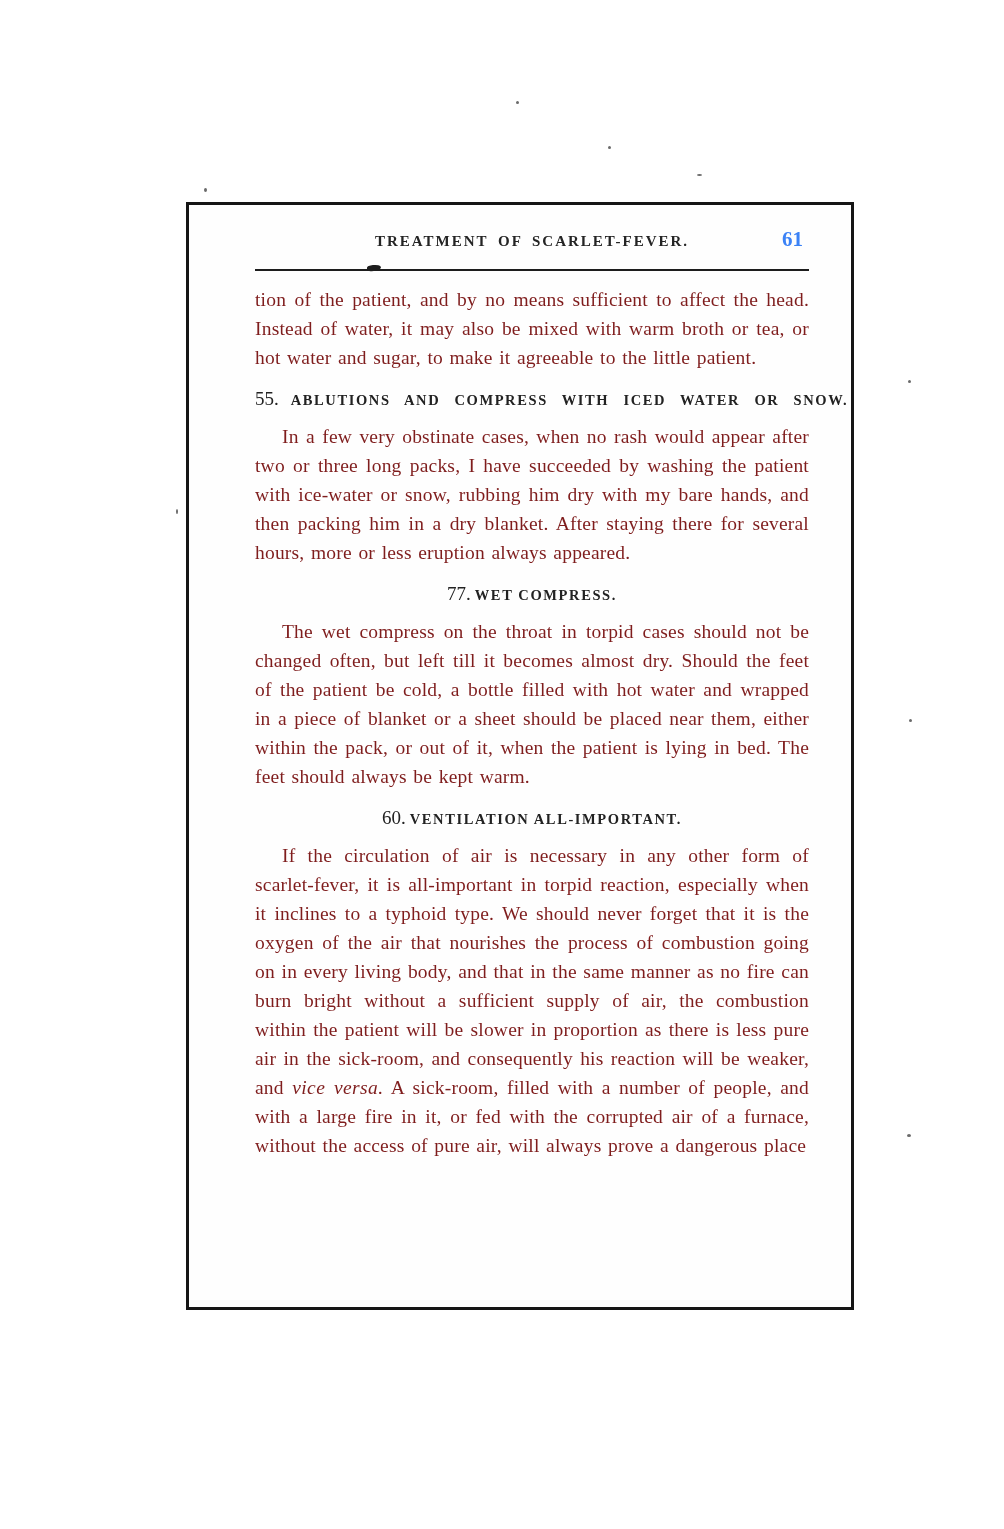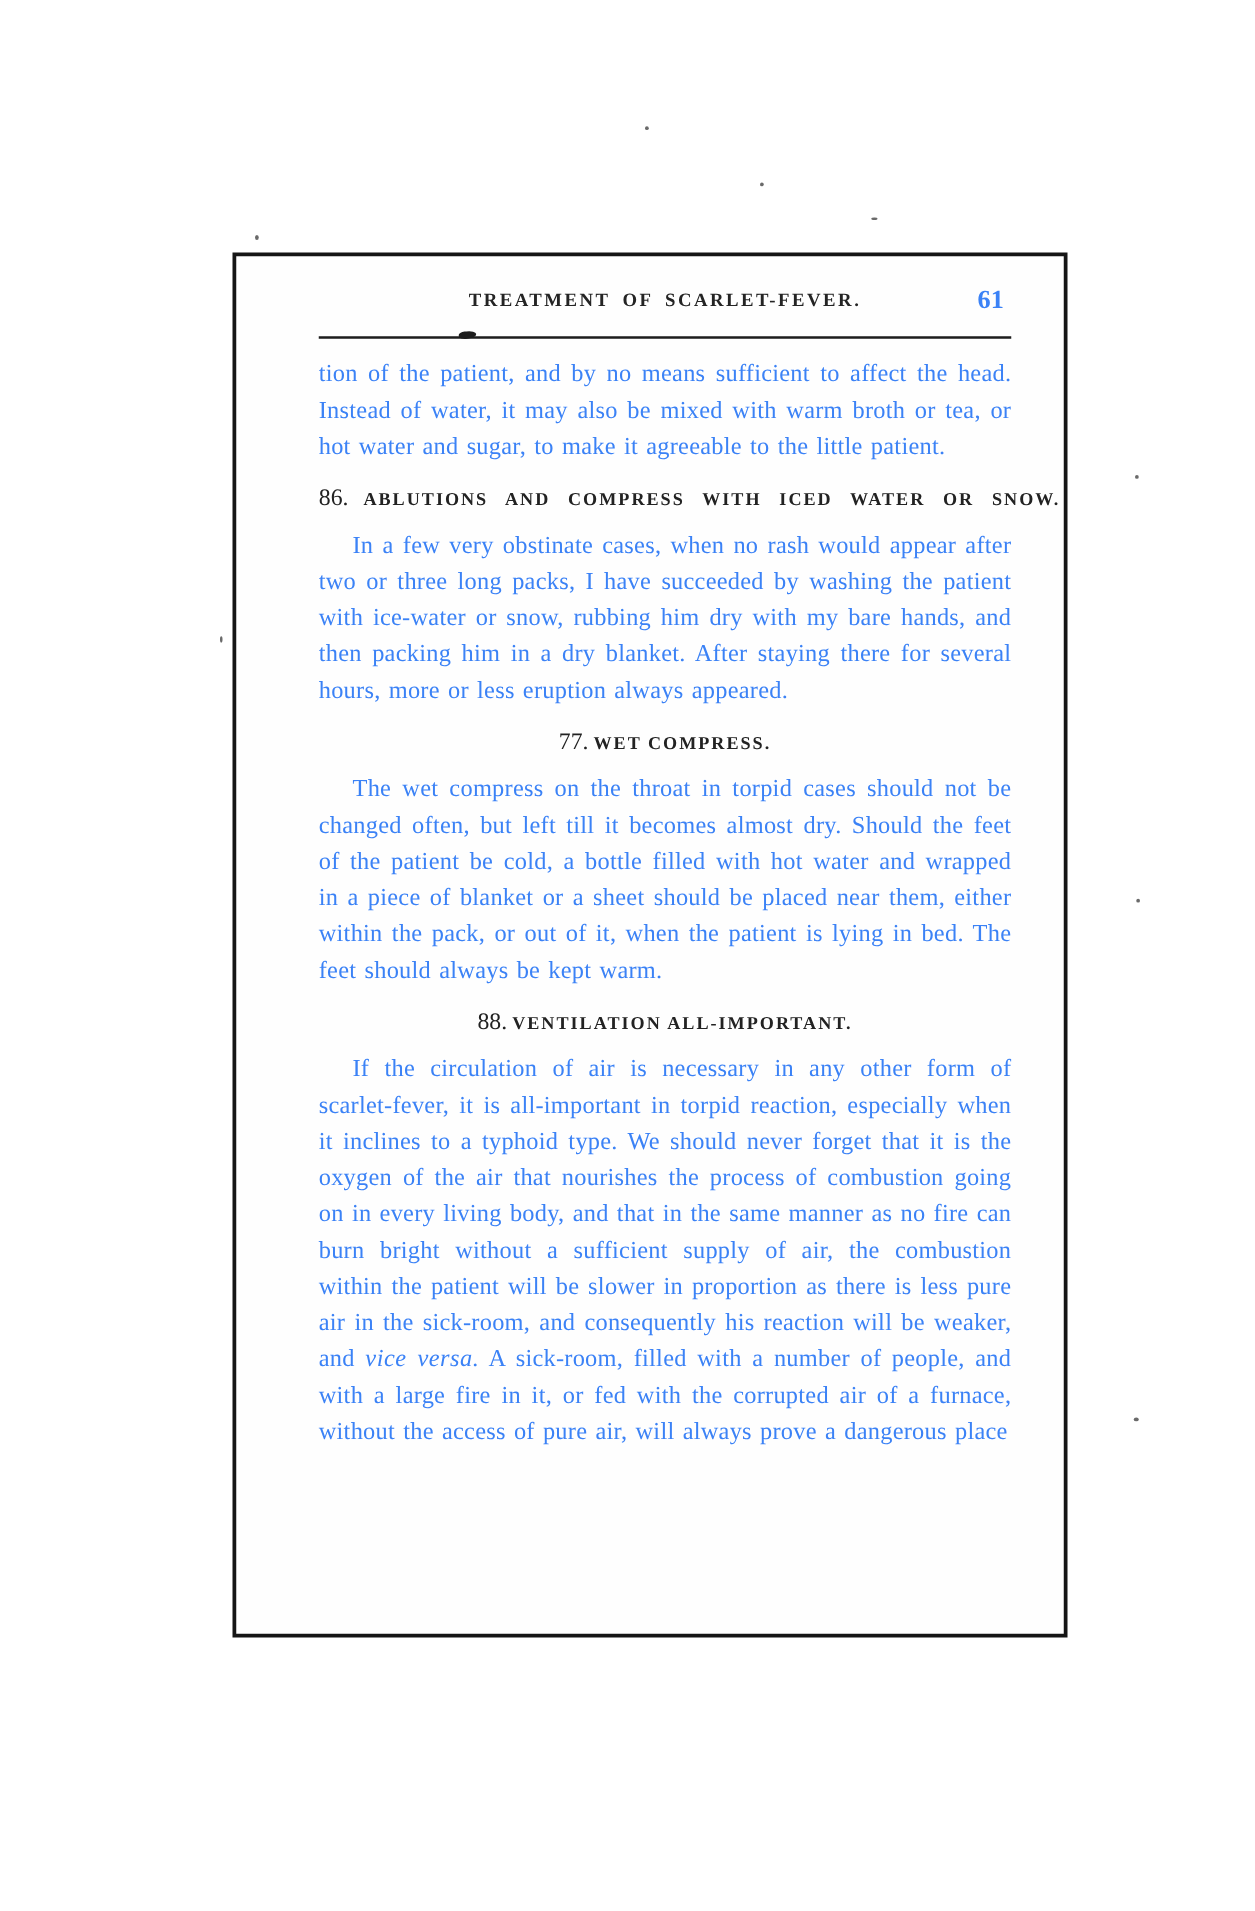--- a/index.html
+++ b/index.html
@@ -64,21 +64,21 @@
     border-radius: 40% 60% 50% 50%;
     transform: rotate(-8deg);
   }
   p.body-par {
     font-size: 19.5px;
     line-height: 29px;
     text-align: justify;
     margin: 0 0 6px 0;
     letter-spacing: 0.2px;
     word-spacing: 1.5px;
-    color: #3b82f6;
+    color: #7f1d1d;
   }
   p.body-par.indent { text-indent: 27px; }
   p.body-par.noindent { text-indent: 0; }
   .sec-heading {
     margin: 16px 0 12px 0;
     white-space: nowrap;
     color: #222222;
   }
   .sec-heading .sec-num {
     font-size: 19px;
@@ -125,34 +125,34 @@
     </div>
 
     <hr class="header-rule">
     <div style="position:relative;">
       <div class="rule-blot" style="top:-20px;"></div>
     </div>
 
     <p class="body-par noindent">tion of the patient, and by no means sufficient to affect the head. Instead of water, it may also be mixed with warm broth or tea, or hot water and sugar, to make it agreeable to the little patient.</p>
 
     <div class="sec-heading spread86">
-      <span class="sec-num">86.</span>
+      <span class="sec-num">55.</span>
       <span class="sec-title" style="word-spacing:9px; margin-left:8px;">ABLUTIONS AND COMPRESS WITH ICED WATER OR SNOW.</span>
     </div>
 
     <p class="body-par indent">In a few very obstinate cases, when no rash would appear after two or three long packs, I have succeeded by washing the patient with ice-water or snow, rubbing him dry with my bare hands, and then packing him in a dry blanket. After staying there for several hours, more or less eruption always appeared.</p>
 
     <div class="sec-heading centered">
       <span class="sec-num">77.</span>
       <span class="sec-title">WET COMPRESS.</span>
     </div>
 
     <p class="body-par indent">The wet compress on the throat in torpid cases should not be changed often, but left till it becomes almost dry. Should the feet of the patient be cold, a bottle filled with hot water and wrapped in a piece of blanket or a sheet should be placed near them, either within the pack, or out of it, when the patient is lying in bed. The feet should always be kept warm.</p>
 
     <div class="sec-heading centered">
-      <span class="sec-num">88.</span>
+      <span class="sec-num">60.</span>
       <span class="sec-title">VENTILATION ALL-IMPORTANT.</span>
     </div>
 
     <p class="body-par indent"><span>If the circulation of air is necessary in any other form of scarlet-fever, it is all-important in torpid reaction, especially when it inclines to a typhoid type. We should never forget that it is the oxygen of the air that nourishes the process of combustion going on in every living body, and that in the same manner as no fire can burn bright without a sufficient supply of air, the combustion within the patient will be slower in proportion as there is less pure air in the sick-room, and consequently his reaction will be weaker, and </span><span class="italic">vice versa.</span><span> A sick-room, filled with a number of people, and with a large fire in it, or fed with the corrupted air of a furnace, without the access of pure air, will always prove a dangerous place</span></p>
 
   </div>
 </div>
 
 </body></html>

